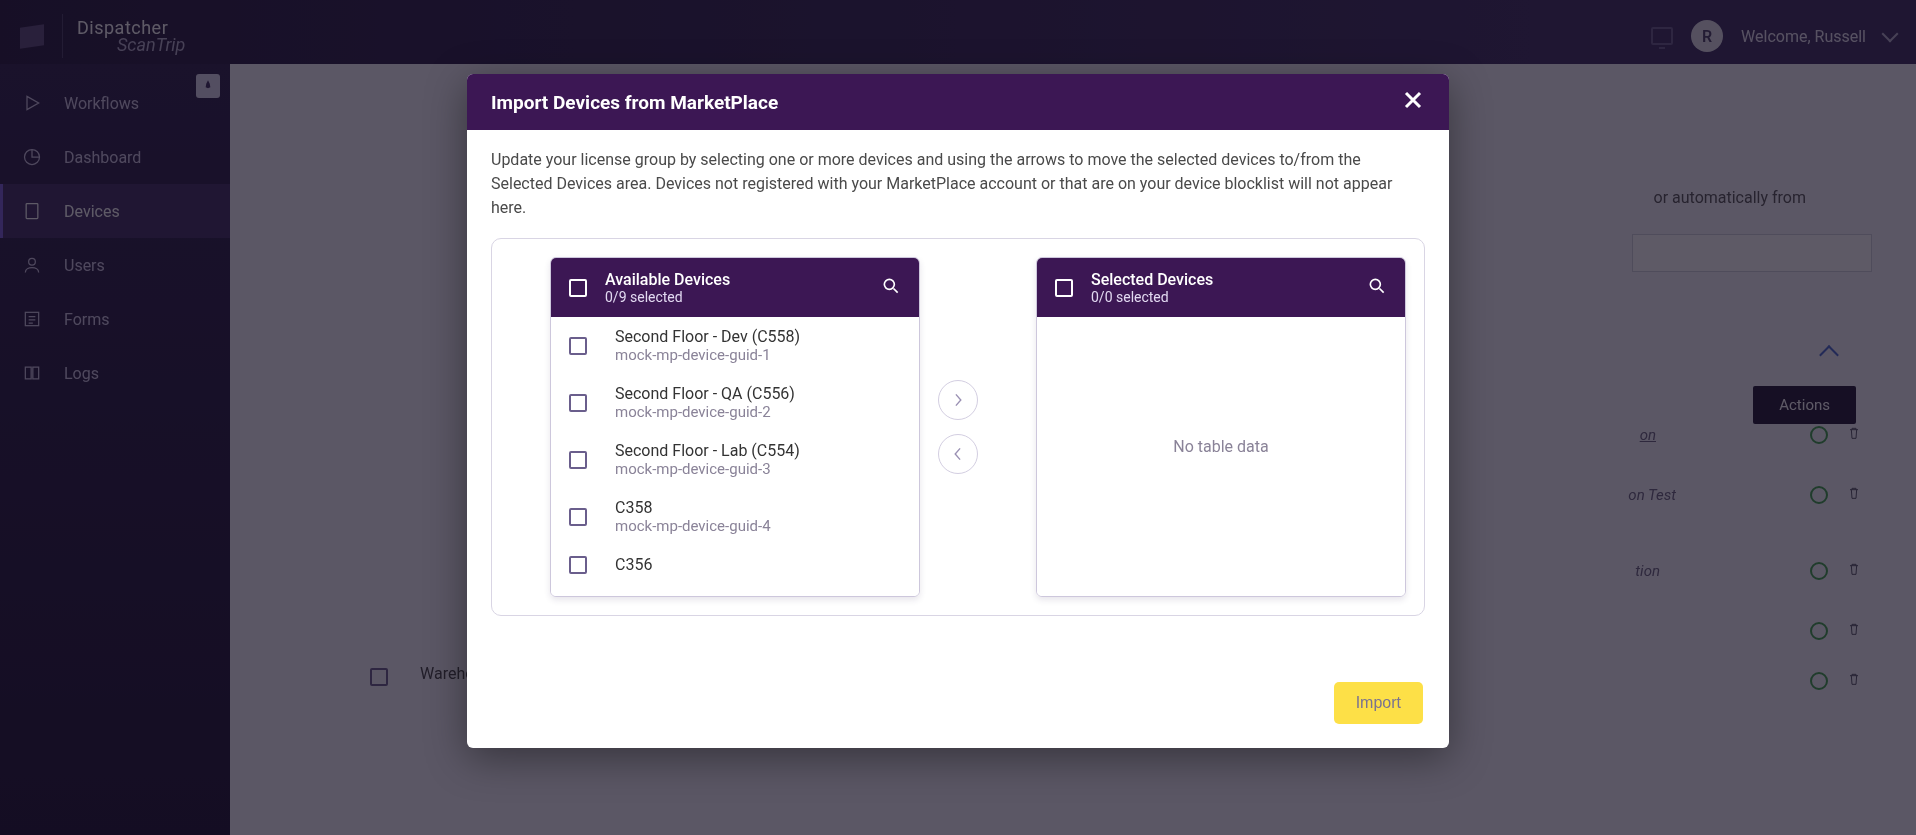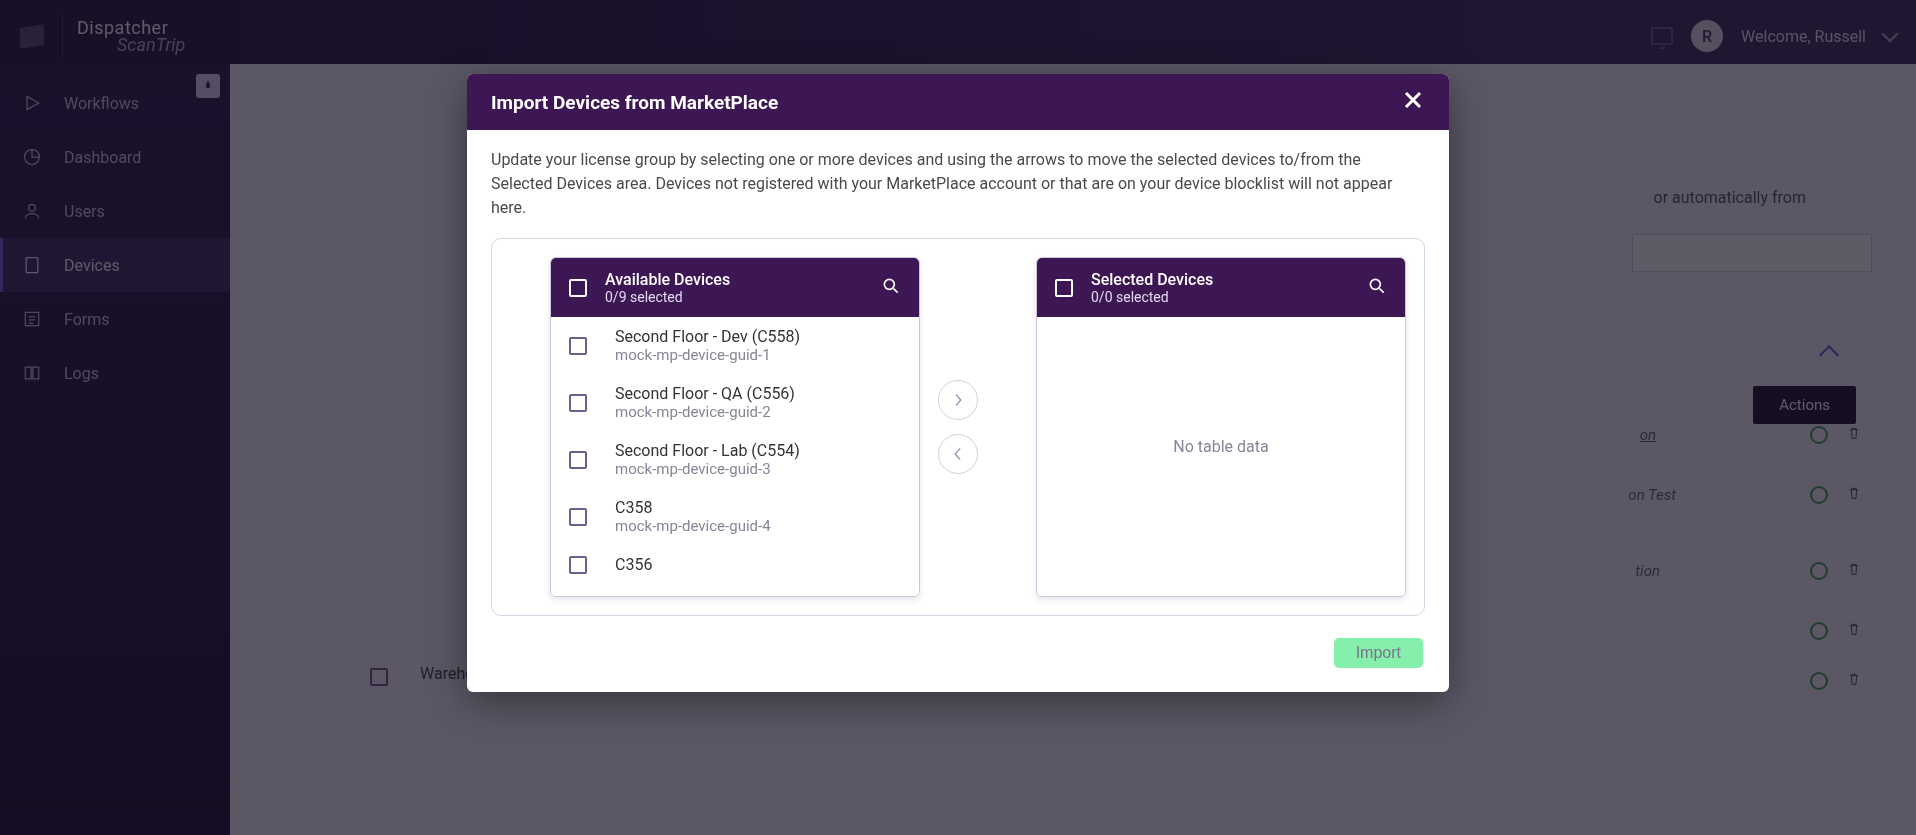--- a/index.html
+++ b/index.html
@@ -56,21 +56,21 @@
 .dev-row { display:flex; align-items:center; gap:28px; padding:10px 18px; }
 .row-chk { width:18px; height:18px; border:2px solid #6a5e8c; border-radius:2px; cursor:pointer;}
 .row-txt { display:flex; flex-direction:column;}
 .dev-name { font-size:16px; color:#333;}
 .dev-sub { font-size:15px; color:#8a8398;}
 .no-data { color:#8a8398; text-align:center; margin-top:120px; font-size:16px;}
 .arrows { display:flex; flex-direction:column; gap:14px; align-self:center;}
 .arrow-btn { width:40px; height:40px; border-radius:50%; border:1px solid #d3cee1; background:#fff; display:flex; align-items:center; justify-content:center; cursor:pointer;}
 .arrow-btn svg{width:10px;height:14px;stroke:#9a90b3;stroke-width:2;fill:none;}
 .modal-footer { display:flex; justify-content:flex-end; padding:4px 2px 0;}
-.import-btn { background:#86efac; color:#7a7390; padding:6px 22px; border-radius:5px; font-size:16px; border:none; cursor:not-allowed;}
+.import-btn { background:#fde047; color:#7a7390; padding:12px 22px; border-radius:5px; font-size:16px; border:none; cursor:not-allowed;margin-top:44px;}
 
 
 .bg-text { color:#555; font-size:16px; }
 .actions-head { position:absolute; right:60px; top:322px; background:#1f1733; color:#fff; padding:10px 26px; border-radius:2px; font-size:15px;}
 .bg-chev-up { position:absolute; right:80px; top:284px; width:14px; height:14px; border-left:2px solid #4a6bd0; border-top:2px solid #4a6bd0; transform:rotate(45deg);}
 .bg-row { position:absolute; right:54px; display:flex; gap:18px; align-items:center; color:#555;}
 .gear{width:18px;height:18px;border:2px solid #3fa24b;border-radius:50%;}
 .trash svg{width:16px;height:18px;stroke:#556;fill:none;stroke-width:1.5;}
 .bg-desc{position:absolute;color:#6b6580;font-style:italic;font-size:15px;}
 </style>
@@ -108,36 +108,36 @@
   </div>
   <div class="nav-item">
     <span class="nav-icon">
         <svg viewBox="0 0 24 24">
           <circle cx="12" cy="12" r="9"></circle>
           <path d="M12 3v9h9"></path>
         </svg>
       </span>
     <span>Dashboard</span>
   </div>
+  <div class="nav-item active">
+    <span class="nav-icon">
+        <svg viewBox="0 0 24 24">
+          <rect x="5" y="3" width="14" height="18" rx="1"></rect>
+        </svg>
+      </span>
+    <span>Devices</span>
+  </div>
   <div class="nav-item">
     <span class="nav-icon">
         <svg viewBox="0 0 24 24">
           <circle cx="12" cy="8" r="4"></circle>
           <path d="M4 21c0-4 4-6 8-6s8 2 8 6"></path>
         </svg>
       </span>
     <span>Users</span>
-  </div>
-  <div class="nav-item active">
-    <span class="nav-icon">
-        <svg viewBox="0 0 24 24">
-          <rect x="5" y="3" width="14" height="18" rx="1"></rect>
-        </svg>
-      </span>
-    <span>Devices</span>
   </div>
   <div class="nav-item">
     <span class="nav-icon">
         <svg viewBox="0 0 24 24">
           <rect x="4" y="4" width="16" height="16"></rect>
           <path d="M8 9h8M8 13h8M8 17h5"></path>
         </svg>
       </span>
     <span>Forms</span>
   </div>

